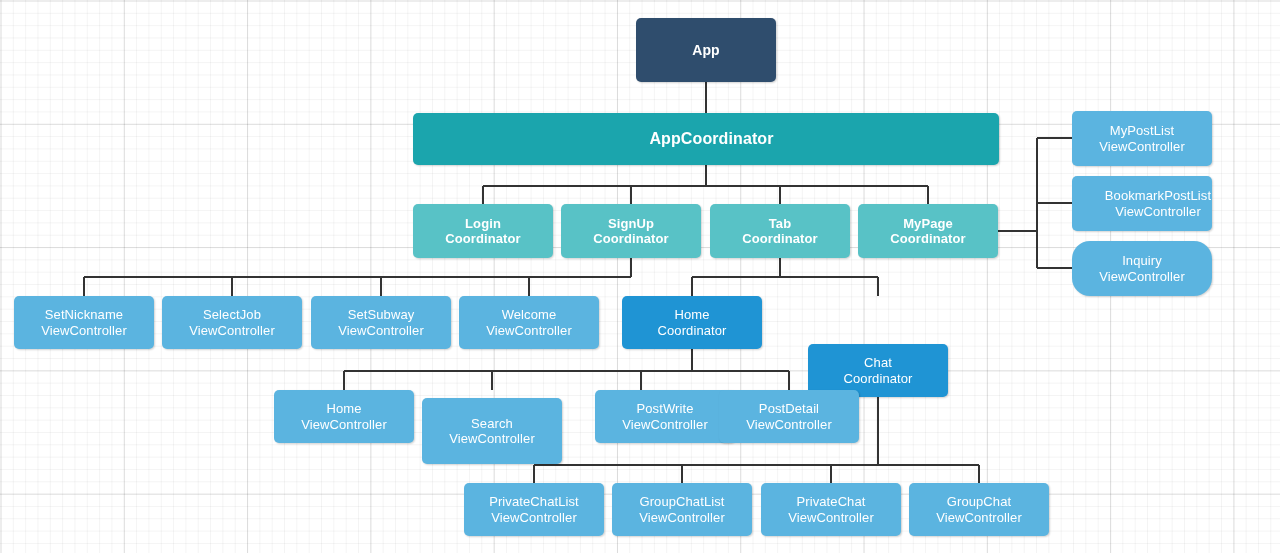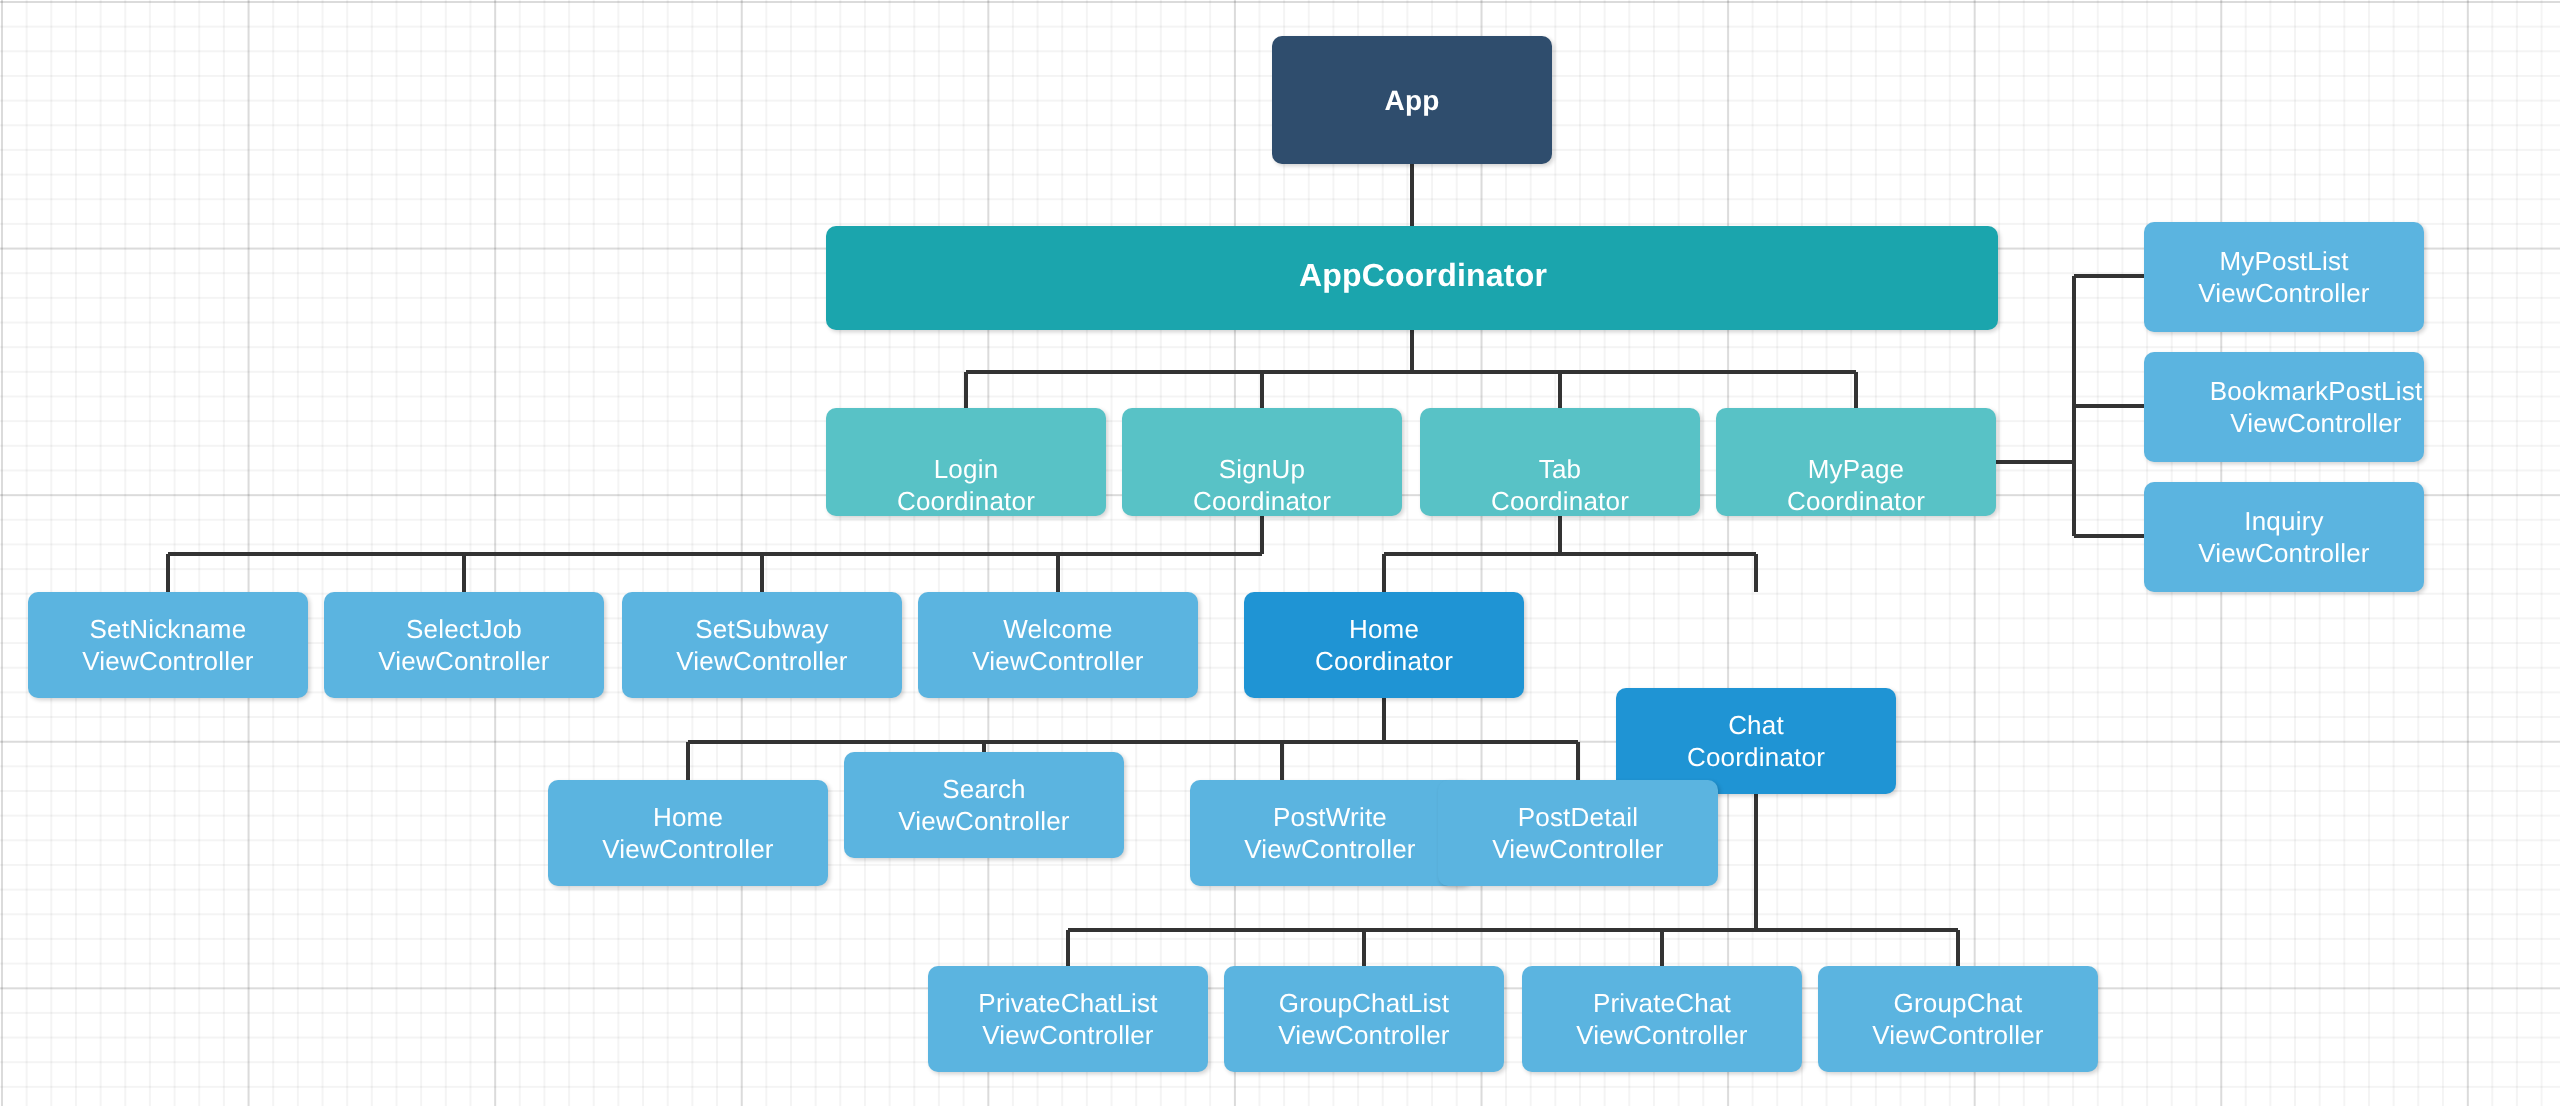--- a/index.html
+++ b/index.html
@@ -57,21 +57,21 @@
   }
 
   .node .lbl {
     white-space: pre-line;
     display: block;
     padding: 0 4px;
   }
 
   .t-app        { background: #2f4d6d; font-weight: bold; font-size: 14px; }
   .t-appcoord   { background: #1ba5ad; font-weight: bold; font-size: 16px; padding-left: 11px; }
-  .t-coord      { background: #58c2c6; font-weight: normal; font-size: 13px; align-items: flex-end; }
+  .t-coord      { background: #58c2c6; font-weight: bold; font-size: 13px; }
   .t-subcoord   { background: #1f94d4; font-weight: normal; font-size: 13px; }
   .t-vc         { background: #5bb4e0; font-weight: normal; font-size: 13px; }
 </style>
 </head>
 <body>
 
 <div id="canvas">
 
   <svg id="edges" viewBox="0 0 1280 553" width="1280" height="553" shape-rendering="crispEdges">
     <g stroke="#333333" stroke-width="1.6" fill="none">
@@ -144,21 +144,21 @@
 Coordinator</span>
       </div>
       <div class="node t-vc" style="left: 1072px; top: 111px; width: 140px; height: 55px;">
         <span class="lbl">MyPostList
 ViewController</span>
       </div>
       <div class="node t-vc" style="left: 1072px; top: 176px; width: 140px; height: 55px; padding-left: 32px;">
         <span class="lbl">BookmarkPostList
 ViewController</span>
       </div>
-      <div class="node t-vc" style="left: 1072px; top: 241px; width: 140px; height: 55px;">
+      <div class="node t-vc" style="left: 1072px; top: 241px; width: 140px; height: 55px; border-radius: 18px;">
         <span class="lbl">Inquiry
 ViewController</span>
       </div>
       <div class="node t-vc" style="left: 14px; top: 296px; width: 140px; height: 53px;">
         <span class="lbl">SetNickname
 ViewController</span>
       </div>
       <div class="node t-vc" style="left: 162px; top: 296px; width: 140px; height: 53px;">
         <span class="lbl">SelectJob
 ViewController</span>
@@ -176,21 +176,21 @@
 Coordinator</span>
       </div>
       <div class="node t-subcoord" style="left: 808px; top: 296px; width: 140px; height: 53px; margin-top: 48px;">
         <span class="lbl">Chat
 Coordinator</span>
       </div>
       <div class="node t-vc" style="left: 274px; top: 390px; width: 140px; height: 53px;">
         <span class="lbl">Home
 ViewController</span>
       </div>
-      <div class="node t-vc" style="left: 422px; top: 376px; width: 140px; height: 53px;">
+      <div class="node t-vc" style="left: 422px; top: 398px; width: 140px; height: 66px;">
         <span class="lbl">Search
 ViewController</span>
       </div>
       <div class="node t-vc" style="left: 571px; top: 390px; width: 140px; height: 53px; margin-left: 24px;">
         <span class="lbl">PostWrite
 ViewController</span>
       </div>
       <div class="node t-vc" style="left: 719px; top: 390px; width: 140px; height: 53px;">
         <span class="lbl">PostDetail
 ViewController</span>

